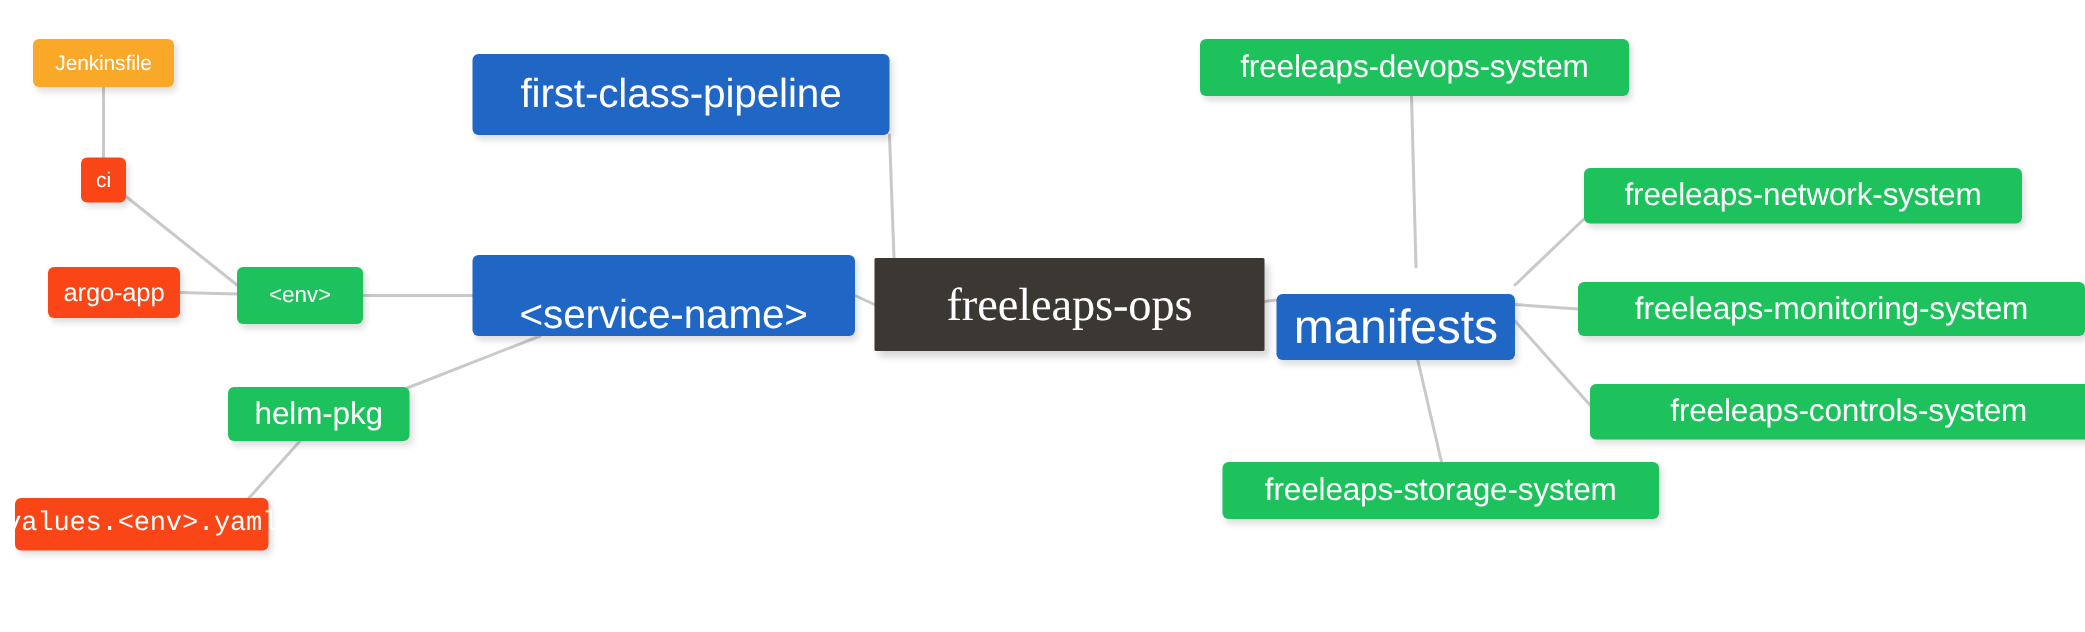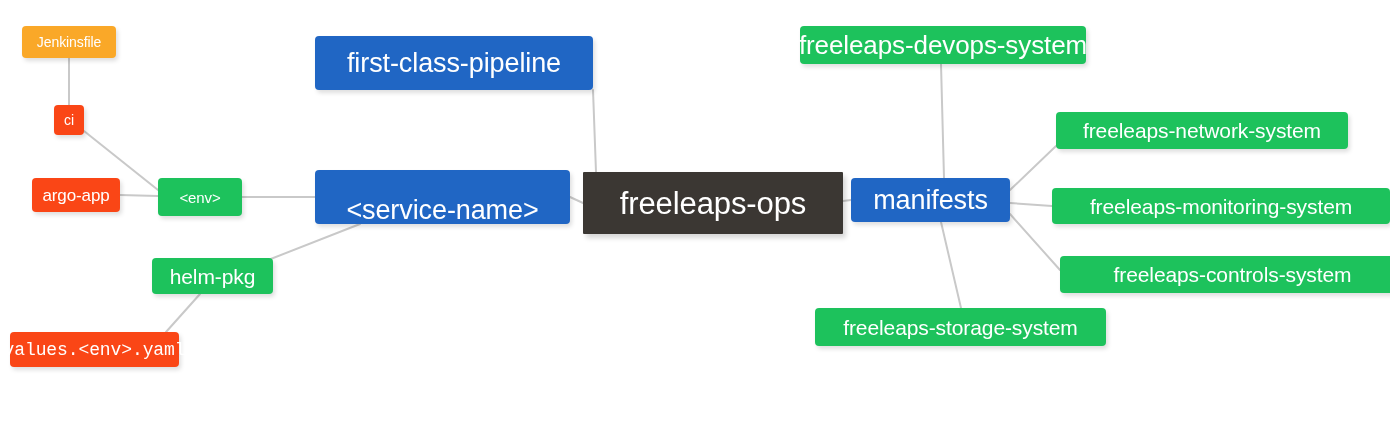--- a/index.html
+++ b/index.html
@@ -36,20 +36,21 @@
     white-space: nowrap;
     line-height: 1;
     border-radius: 4px;
     box-shadow: 2px 3px 4px rgba(0,0,0,0.13);
     letter-spacing: -0.1px;
     z-index: 2;
   }
   .node-root {
     border-radius: 1px;
     box-shadow: 3px 4px 5px rgba(0,0,0,0.16);
+    font-family: Liberation Serif, serif;
   }
   .node span {
     display: block;
     transform: translateY(-0.5px);
   }
 </style>
 </head>
 <body>
 
 <div id="canvas">
@@ -100,25 +101,25 @@
   </div>
 
   <div class="node" style="left: 152px; top: 258px; width: 121px; height: 36px; background: rgb(29, 194, 92); font-size: 21px;">
     <span>helm-pkg</span>
   </div>
 
   <div class="node" style="left: 10px; top: 332px; width: 169px; height: 35px; background: rgb(250, 70, 22); font-size: 18px; font-family: Liberation Mono, monospace;">
     <span>values.&lt;env&gt;.yaml</span>
   </div>
 
-  <div class="node" style="left: 851px; top: 178px; width: 159px; height: 44px; background: rgb(32, 102, 196); font-size: 27px;">
+  <div class="node" style="left: 851px; top: 196px; width: 159px; height: 44px; background: rgb(32, 102, 196); font-size: 32px;">
     <span>manifests</span>
   </div>
 
-  <div class="node" style="left: 800px; top: 26px; width: 286px; height: 38px; background: rgb(29, 194, 92); font-size: 26px; justify-content: center;">
+  <div class="node" style="left: 800px; top: 26px; width: 286px; height: 38px; background: rgb(29, 194, 92); font-size: 21px; justify-content: center;">
     <span>freeleaps-devops-system</span>
   </div>
 
   <div class="node" style="left: 1056px; top: 112px; width: 292px; height: 37px; background: rgb(29, 194, 92); font-size: 21px;">
     <span>freeleaps-network-system</span>
   </div>
 
   <div class="node" style="left: 1052px; top: 188px; width: 338px; height: 36px; background: rgb(29, 194, 92); font-size: 21px;">
     <span>freeleaps-monitoring-system</span>
   </div>

